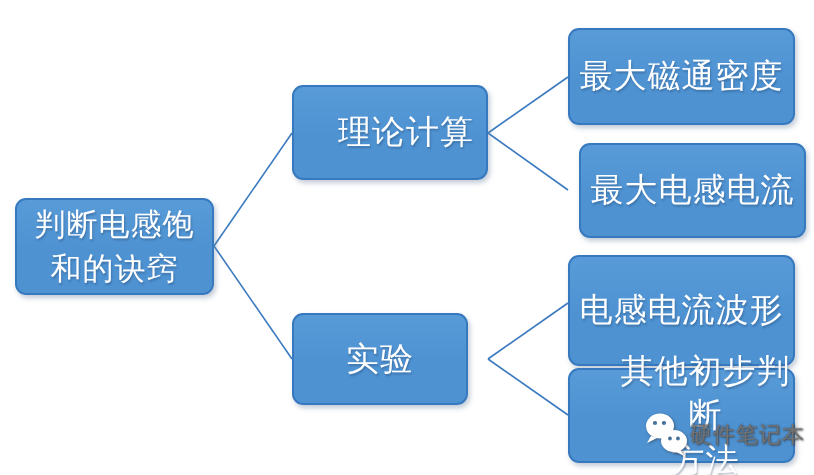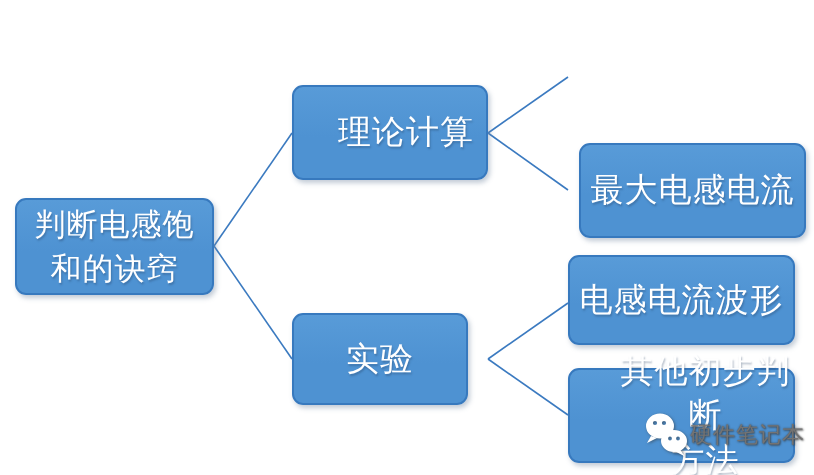--- a/index.html
+++ b/index.html
@@ -53,21 +53,21 @@
     line-height: 1.35;
     letter-spacing: 1px;
     text-shadow: 1px 1.5px 2px rgba(35,60,95,0.35);
   }
   .n-root  { left: 15px;  top: 198px; width: 199px; height: 97px; }
   .n-root .label { font-size: 31px; line-height: 1.4; }
   .n-theory{ left: 292px; top: 85px;  width: 196px; height: 95px; padding-left: 32px; }
   .n-exp   { left: 292px; top: 313px; width: 176px; height: 92px; }
   .n-leaf1 { left: 568px; top: 28px;  width: 227px; height: 97px; }
   .n-leaf2 { left: 568px; top: 143px; width: 227px; height: 95px; margin-left: 11px; }
-  .n-leaf3 { left: 568px; top: 255px; width: 227px; height: 90px; }
+  .n-leaf3 { left: 568px; top: 255px; width: 227px; height: 111px; }
   .n-leaf4 { left: 568px; top: 368px; width: 227px; height: 95px; padding-left: 48px; }
   .watermark {
     position: absolute;
     left: 644px;
     top: 412px;
     z-index: 3;
     display: flex;
     align-items: center;
     gap: 2px;
   }
@@ -104,20 +104,23 @@
   </div>
 
   <div class="node n-theory">
     <span class="label">理论计算</span>
   </div>
 
   <div class="node n-exp">
     <span class="label">实验</span>
   </div>
 
+  <div class="node n-leaf1">
+    <span class="label">最大磁通密度</span>
+  </div>
 
   <div class="node n-leaf2">
     <span class="label">最大电感电流</span>
   </div>
 
   <div class="node n-leaf3">
     <span class="label">电感电流波形</span>
   </div>
 
   <div class="node n-leaf4">

